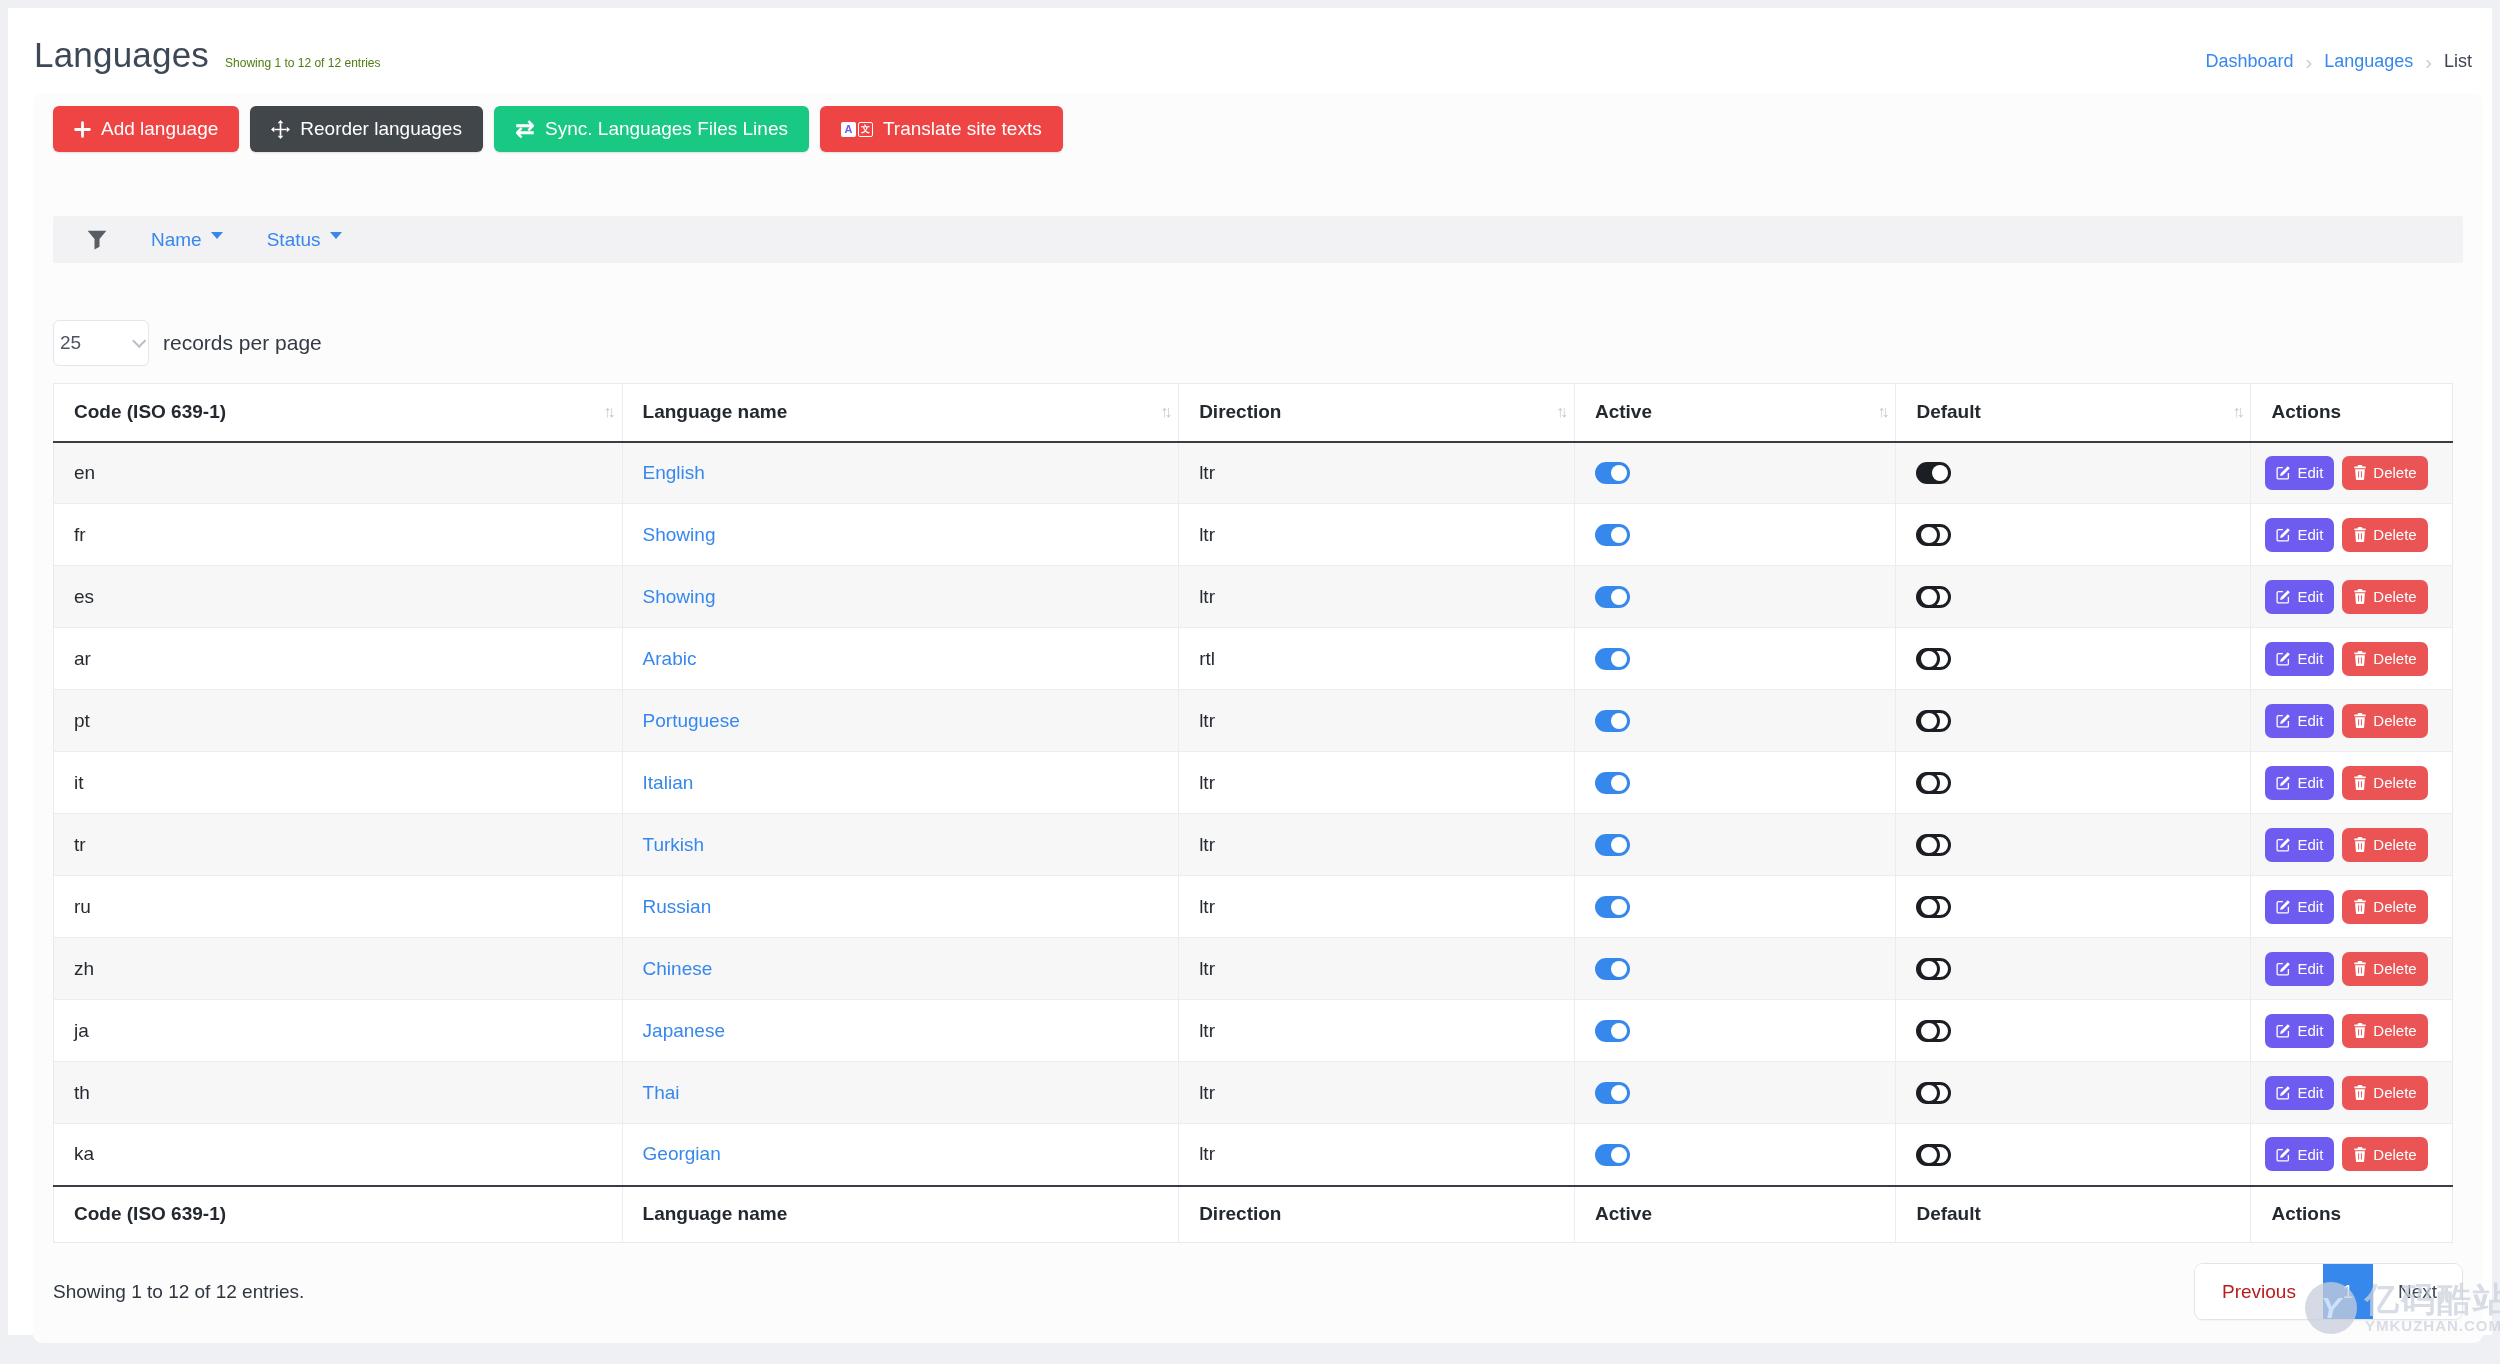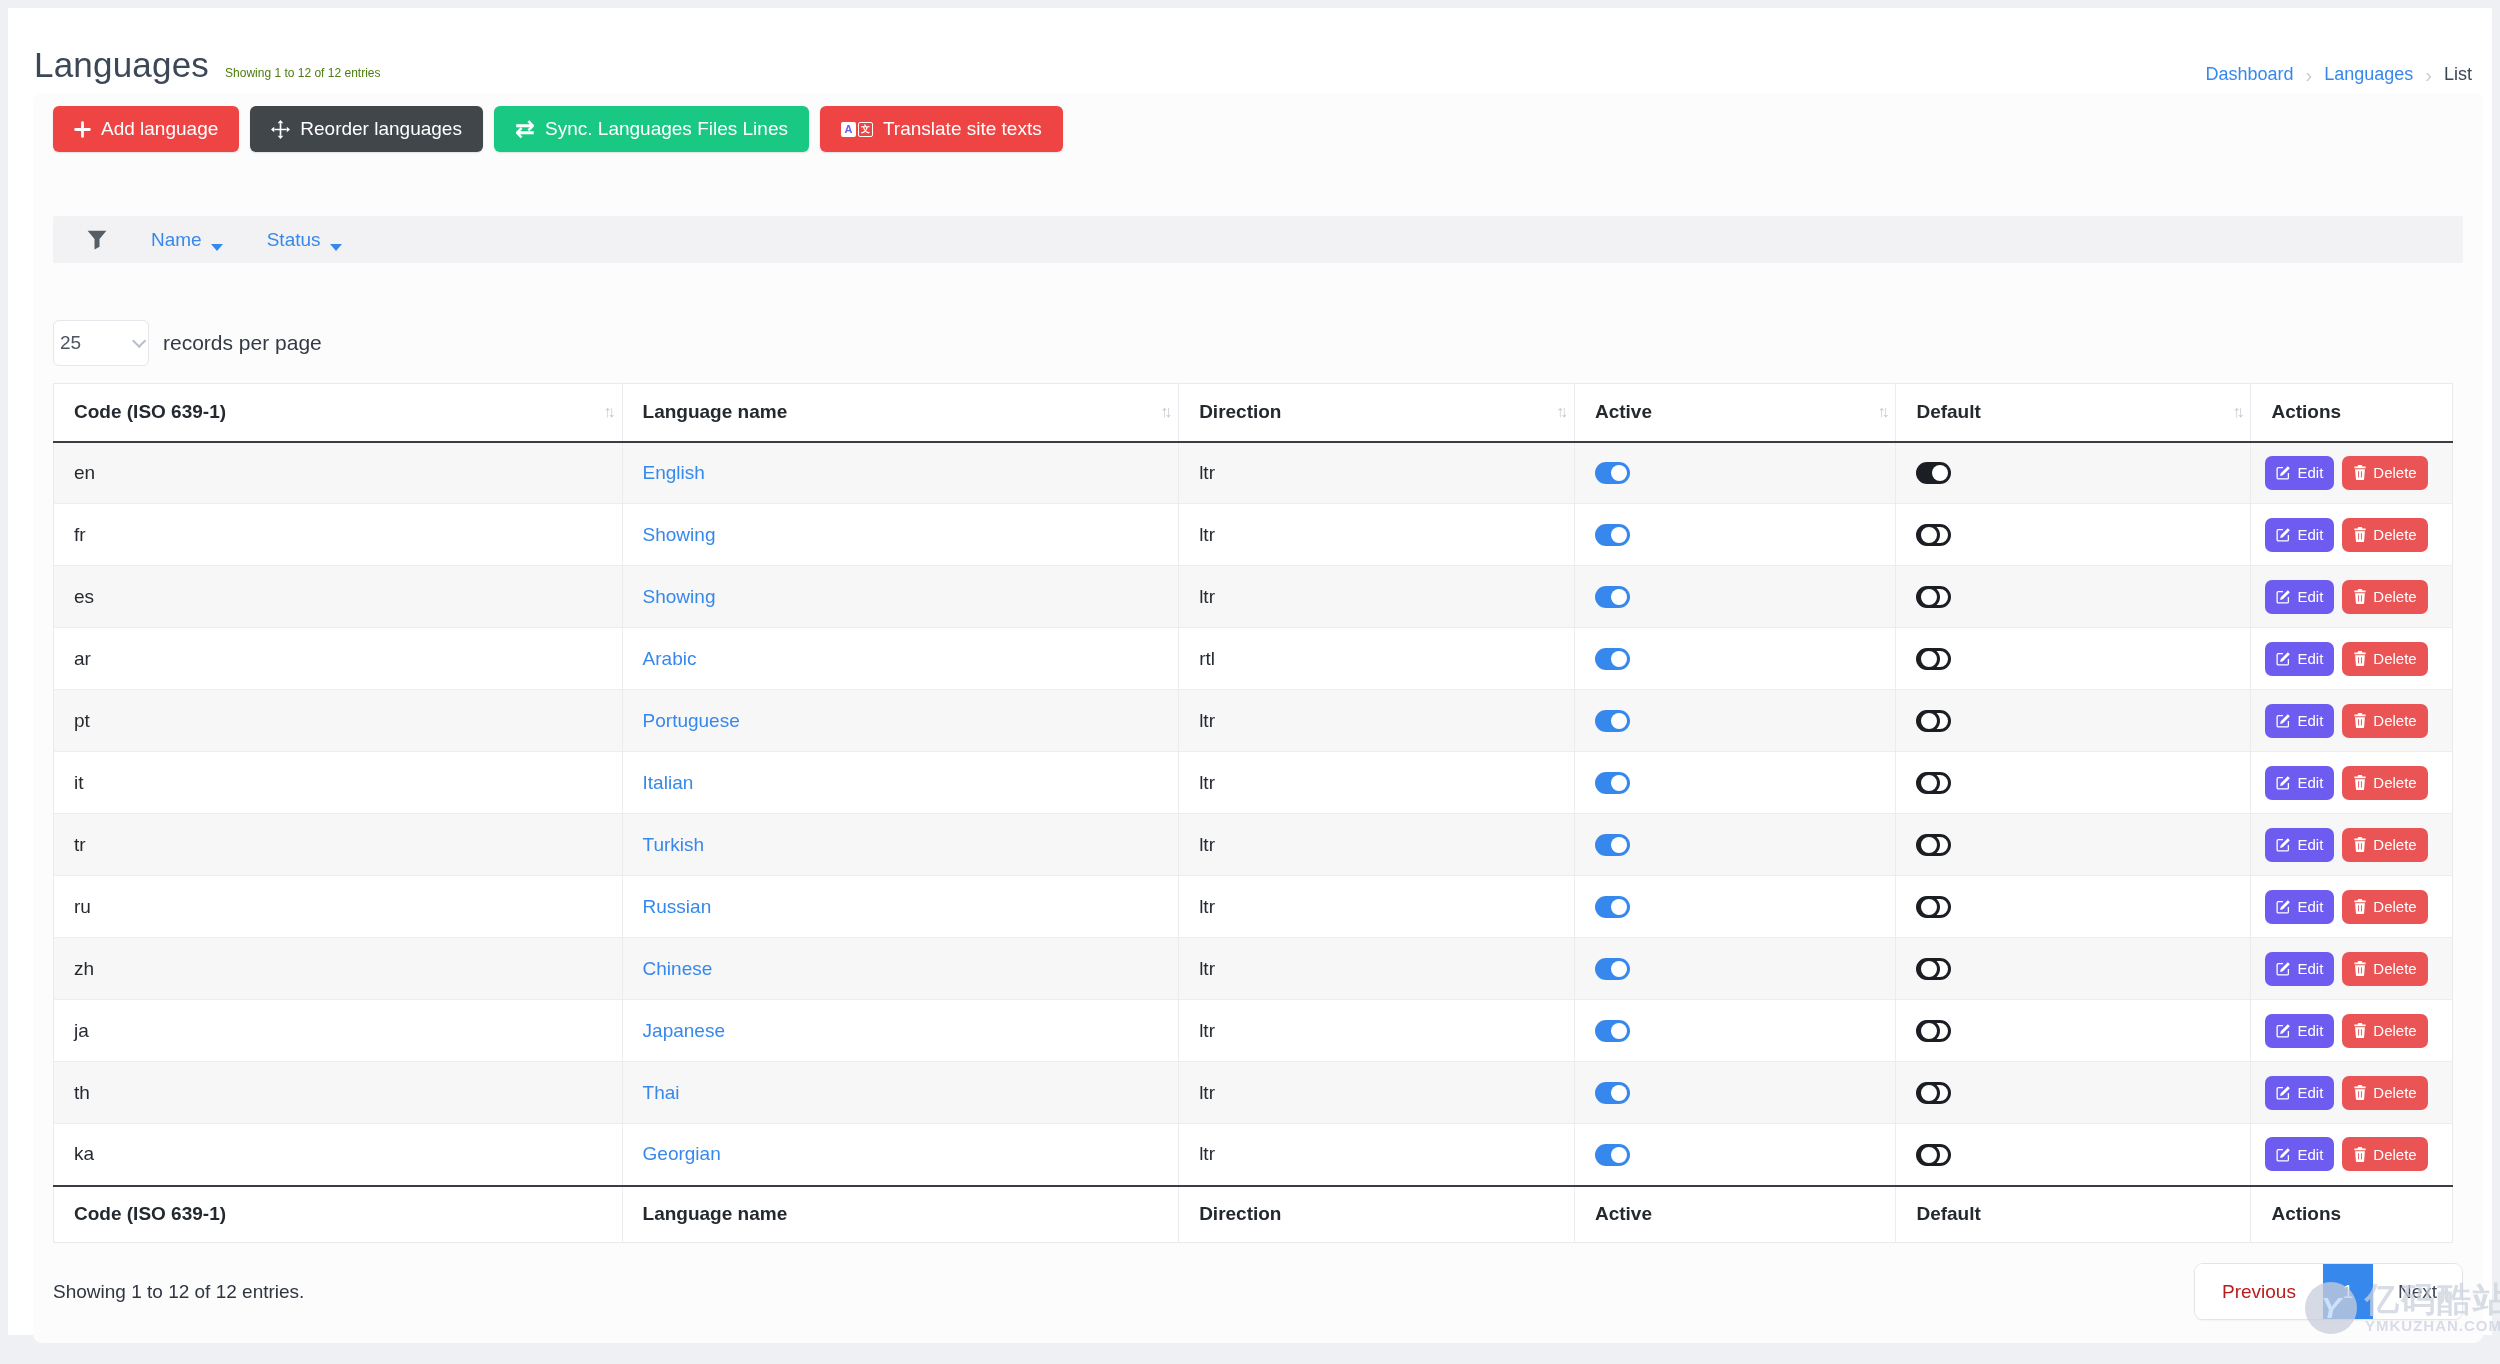--- a/index.html
+++ b/index.html
@@ -7,21 +7,21 @@
   body {
     position:relative;
     background:#eef0f4;
     font-family:"Liberation Sans","DejaVu Sans",sans-serif;
     color:#2a3139;
     overflow:hidden;
   }
   .app-wrapper{ position:absolute; left:8px; top:8px; width:2484px; height:1327px; background:#ffffff; }
 
   
-  .page-header{ display:flex; align-items:flex-end; justify-content:space-between; padding:16px 20px 0 26px; height:77px; }
+  .page-header{ display:flex; align-items:center; justify-content:space-between; padding:16px 20px 0 26px; height:77px; }
   .title-group{ display:flex; align-items:baseline; gap:16px; }
   .page-title{ font-size:35px; font-weight:500; color:#3d4857; letter-spacing:.2px; }
   .page-subtitle{ font-size:12px; font-weight:400; color:#4d7c0f; }
   .breadcrumb{ display:flex; align-items:center; gap:12px; font-size:18px; padding-top:14px; }
   .breadcrumb a{ color:#3788ec; text-decoration:none; }
   .crumb-sep{ color:#c3ccd9; font-size:20px; line-height:1; }
   .crumb-current{ color:#3d4654; }
 
   
   .content-card{ position:absolute; left:25px; top:85px; width:2450px; height:1250px; background:#fcfcfd; border-radius:9px; }
@@ -34,21 +34,21 @@
   .btn-green{ background:#18c883; }
   .btn .ico{ display:inline-flex; align-items:center; justify-content:center; }
   .sync-glyph{ font-size:24px; line-height:1; font-weight:700; }
   .trans-ico{ display:inline-flex; align-items:center; gap:2px; }
   .trans-box-a{ width:15px; height:15px; background:#fff; color:#6e5bf0; font-size:11px; font-weight:700; border-radius:2px; display:flex; align-items:center; justify-content:center; }
   .trans-box-b{ width:15px; height:15px; border:1.5px solid #fff; color:#fff; font-size:9px; font-weight:700; border-radius:2px; display:flex; align-items:center; justify-content:center; }
 
   
   .filter-bar{ margin:64px 20px 0 20px; height:47px; background:#f2f2f5; display:flex; align-items:center; gap:44px; padding:0 34px; border-radius:2px; }
   .funnel{ color:#575d64; display:flex; }
-  .filter-dd{ display:flex; align-items:flex-end; gap:9px; color:#3788ec; font-size:19px; font-weight:500; cursor:pointer; }
+  .filter-dd{ display:flex; align-items:flex-start; gap:9px; color:#3788ec; font-size:19px; font-weight:500; cursor:pointer; }
   .caret-down{ width:0; height:0; border-left:6px solid transparent; border-right:6px solid transparent; border-top:7px solid #3788ec; margin-top:3px; }
 
   
   .records-row{ display:flex; align-items:center; gap:14px; margin:57px 20px 0 20px; }
   .select-box{ width:96px; height:46px; background:#fff; border:1px solid #e3e6ea; border-radius:6px; display:flex; align-items:center; justify-content:space-between; padding:0 6px; cursor:pointer; }
   .select-value{ font-size:19px; color:#4c5562; }
   .chev{ width:10px; height:10px; border-right:2px solid #b9bfc7; border-bottom:2px solid #b9bfc7; transform:rotate(45deg) translateY(-3px); }
   .records-label{ font-size:21px; color:#333a45; }
 
   

